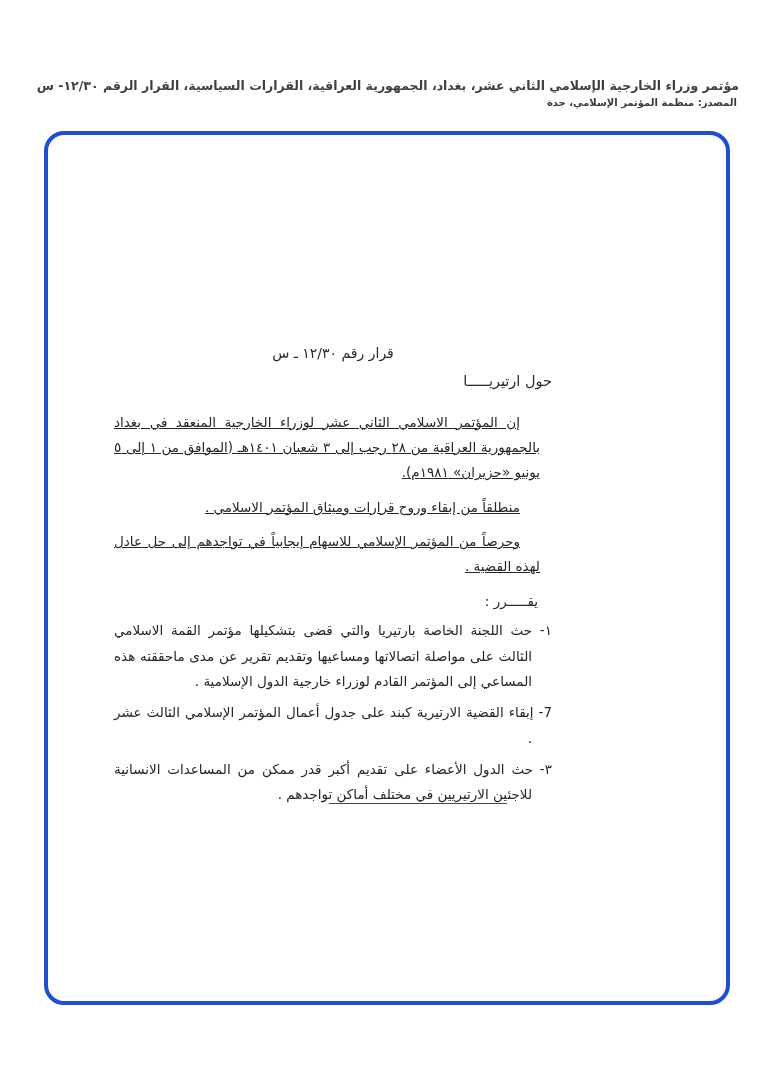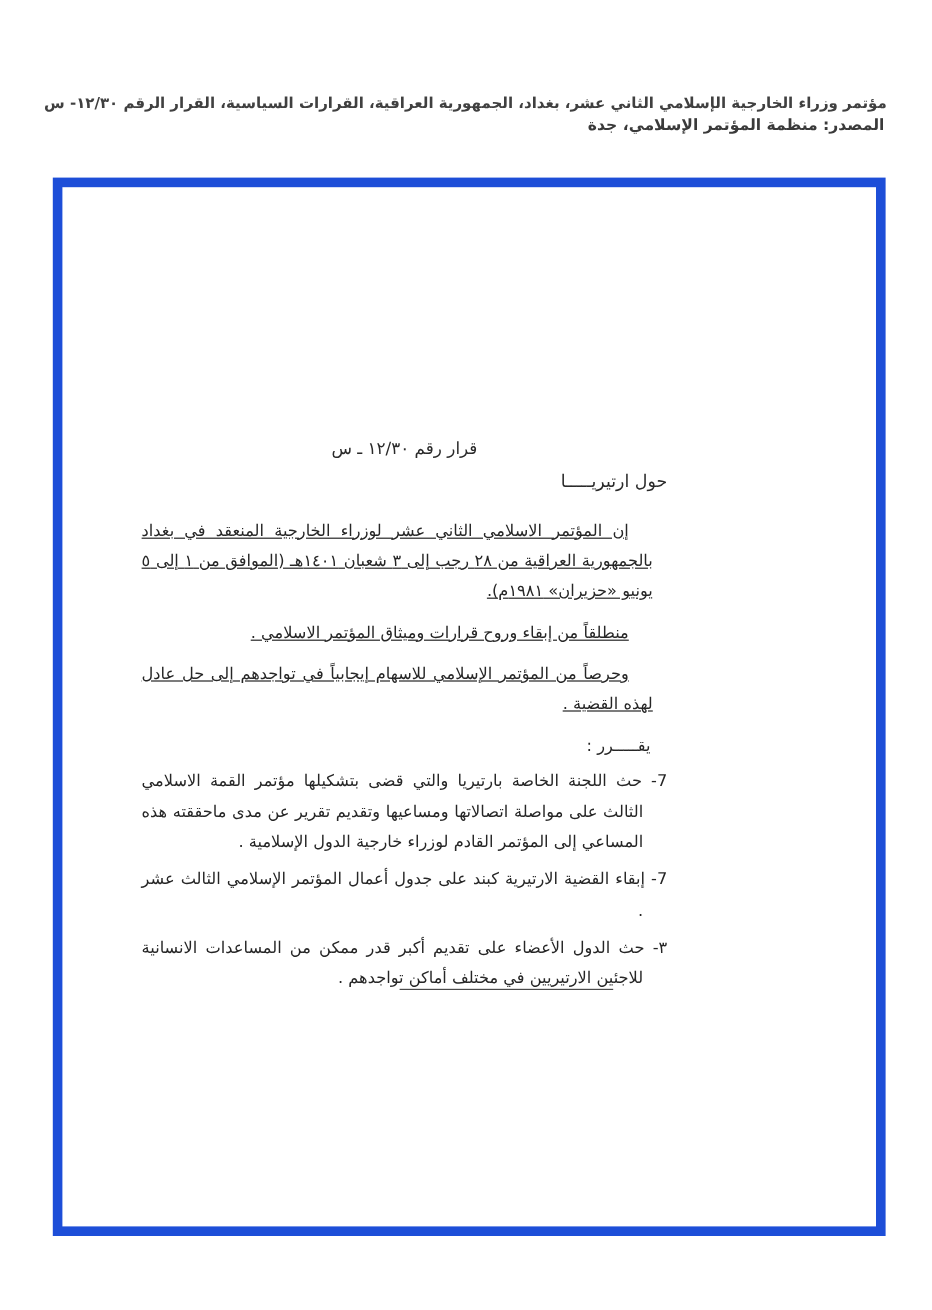--- a/index.html
+++ b/index.html
@@ -27,36 +27,36 @@
   .header-title {
     font-size: 12.5px;
     font-weight: bold;
     color: #404040;
     text-align: center;
     white-space: nowrap;
     letter-spacing: 0.2px;
   }
   .header-source {
     margin-top: 4px;
-    font-size: 13px;
+    font-size: 10px;
     font-weight: bold;
     color: #3a3a3a;
     text-align: right;
     padding-right: 2px;
   }
 
   
   .scan-frame {
     position: absolute;
     left: 44px;
-    top: 148px;
+    top: 131px;
     width: 678px;
     height: 866px;
-    border: 8px solid #1d4ed8;
-    border-radius: 0;
+    border: 4px solid #1d4ed8;
+    border-radius: 20px;
     background: #ffffff;
   }
 
   
   .doc {
     position: absolute;
     top: 205px;
     left: 66px;
     width: 438px;
     direction: rtl;
@@ -117,21 +117,21 @@
     <div class="doc" dir="rtl">
       <div class="doc-title">قرار رقم ١٢/٣٠ ـ س</div>
       <div class="doc-subtitle">حول ارتيريـــــا</div>
 
       <p class="para">إن المؤتمر الاسلامي الثاني عشر لوزراء الخارجية المنعقد في بغداد بالجمهورية العراقية من ٢٨ رجب إلى ٣ شعبان ١٤٠١هـ (الموافق من ١ إلى ٥ يونيو «حزيران» ١٩٨١م).</p>
       <p class="para">منطلقاً من إبقاء وروح قرارات وميثاق المؤتمر الاسلامي .</p>
       <p class="para">وحرصاً من المؤتمر الإسلامي للاسهام إيجابياً في تواجدهم إلى حل عادل لهذه القضية .</p>
 
       <div class="decides">يقـــــرر :</div>
 
-      <div class="item">7- حث اللجنة الخاصة بارتيريا والتي قضى بتشكيلها مؤتمر القمة الاسلامي الثالث على مواصلة اتصالاتها ومساعيها وتقديم تقرير عن مدى ماحققته هذه المساعي إلى المؤتمر القادم لوزراء خارجية الدول الإسلامية .</div>
+      <div class="item">١- حث اللجنة الخاصة بارتيريا والتي قضى بتشكيلها مؤتمر القمة الاسلامي الثالث على مواصلة اتصالاتها ومساعيها وتقديم تقرير عن مدى ماحققته هذه المساعي إلى المؤتمر القادم لوزراء خارجية الدول الإسلامية .</div>
       <div class="item">7- إبقاء القضية الارتيرية كبند على جدول أعمال المؤتمر الإسلامي الثالث عشر .</div>
       <div class="item">٣- حث الدول الأعضاء على تقديم أكبر قدر ممكن من المساعدات الانسانية للاجئين الارتيريين في مختلف أماكن تواجدهم .</div>
     </div>
 
     <div class="end-rule"></div>
 
   </div>
 
 </div>
 

